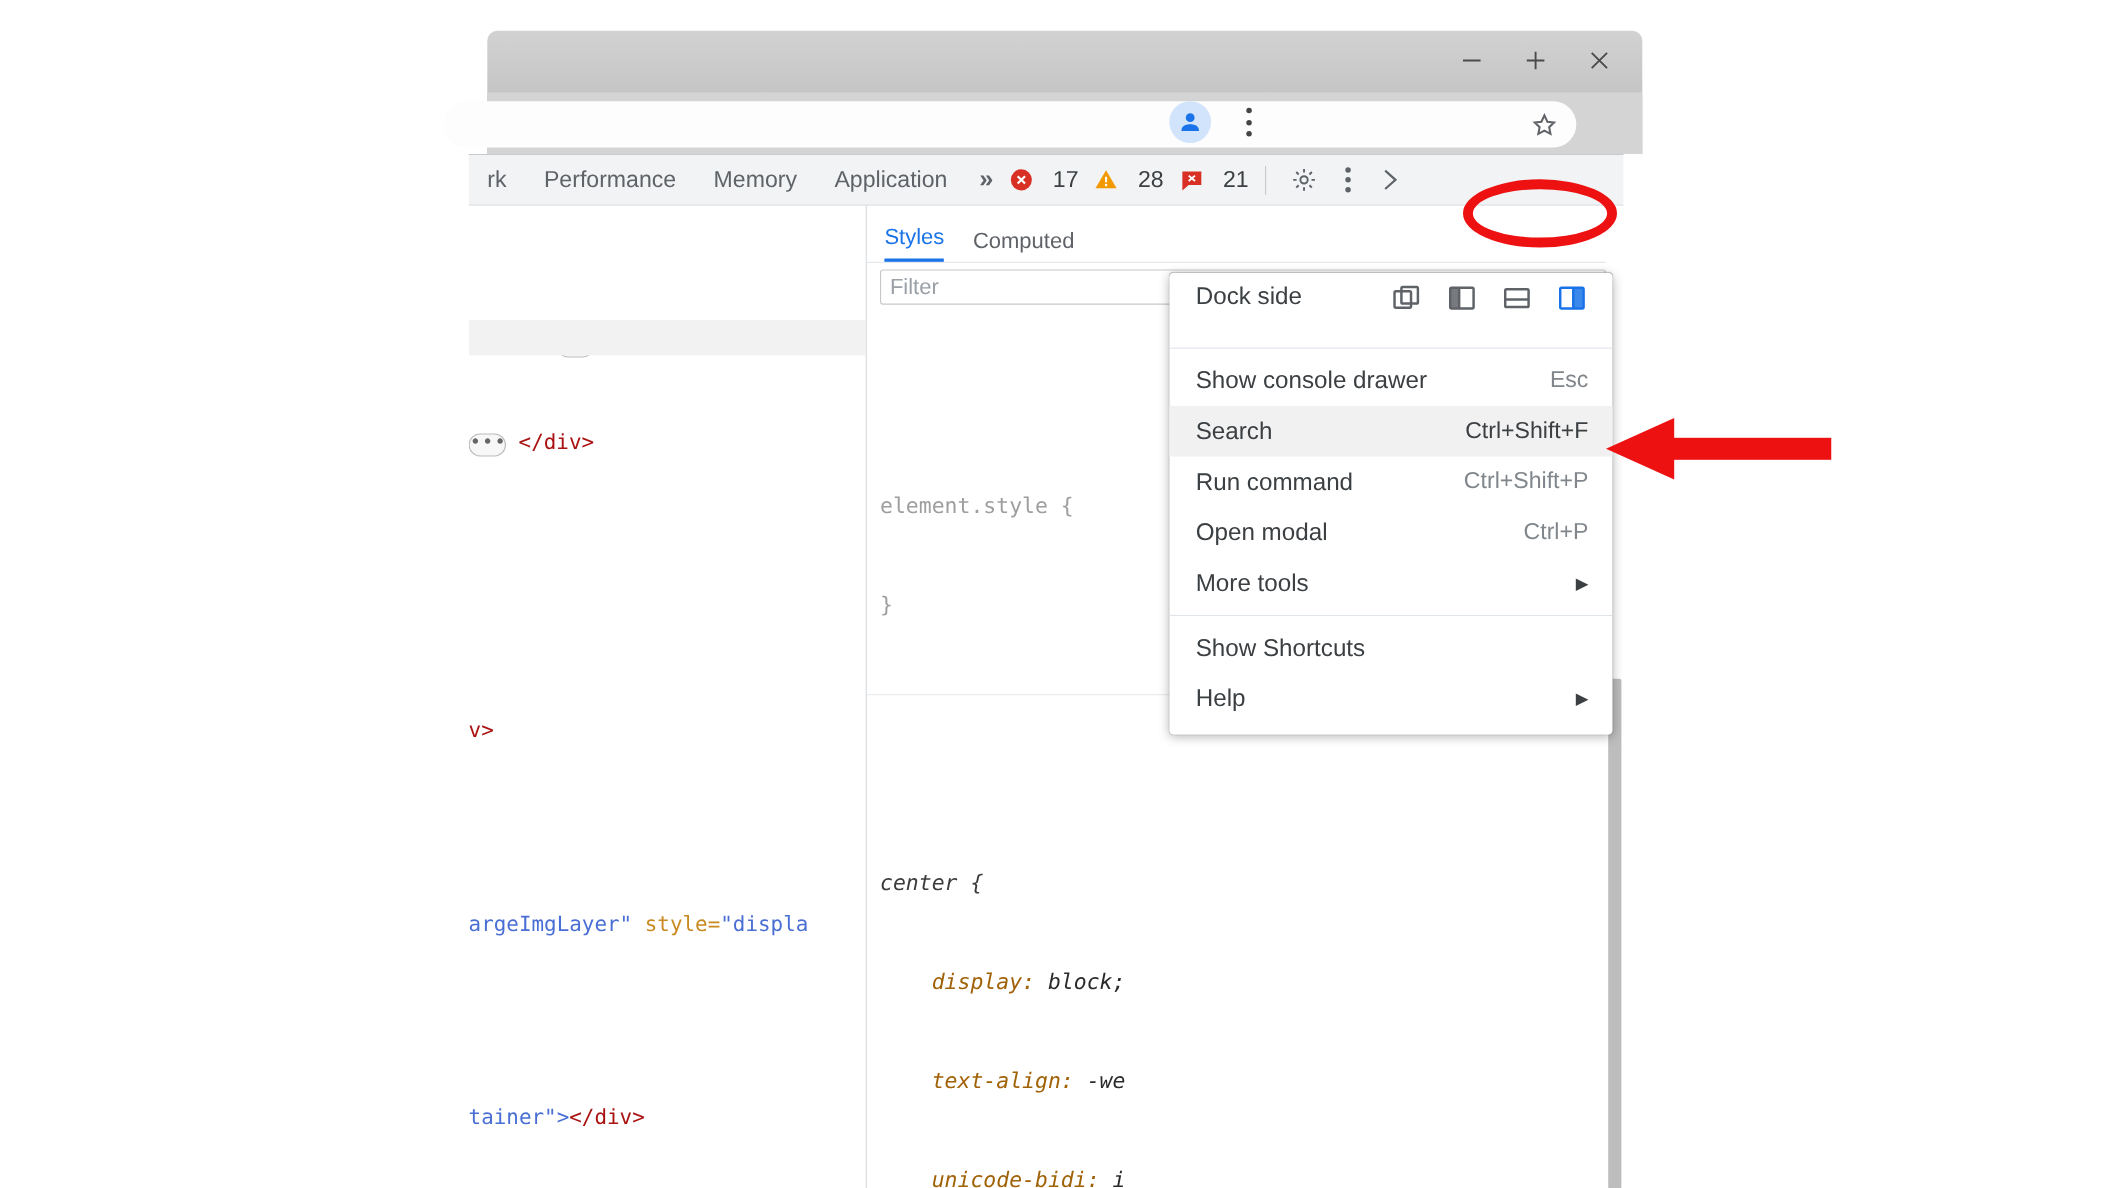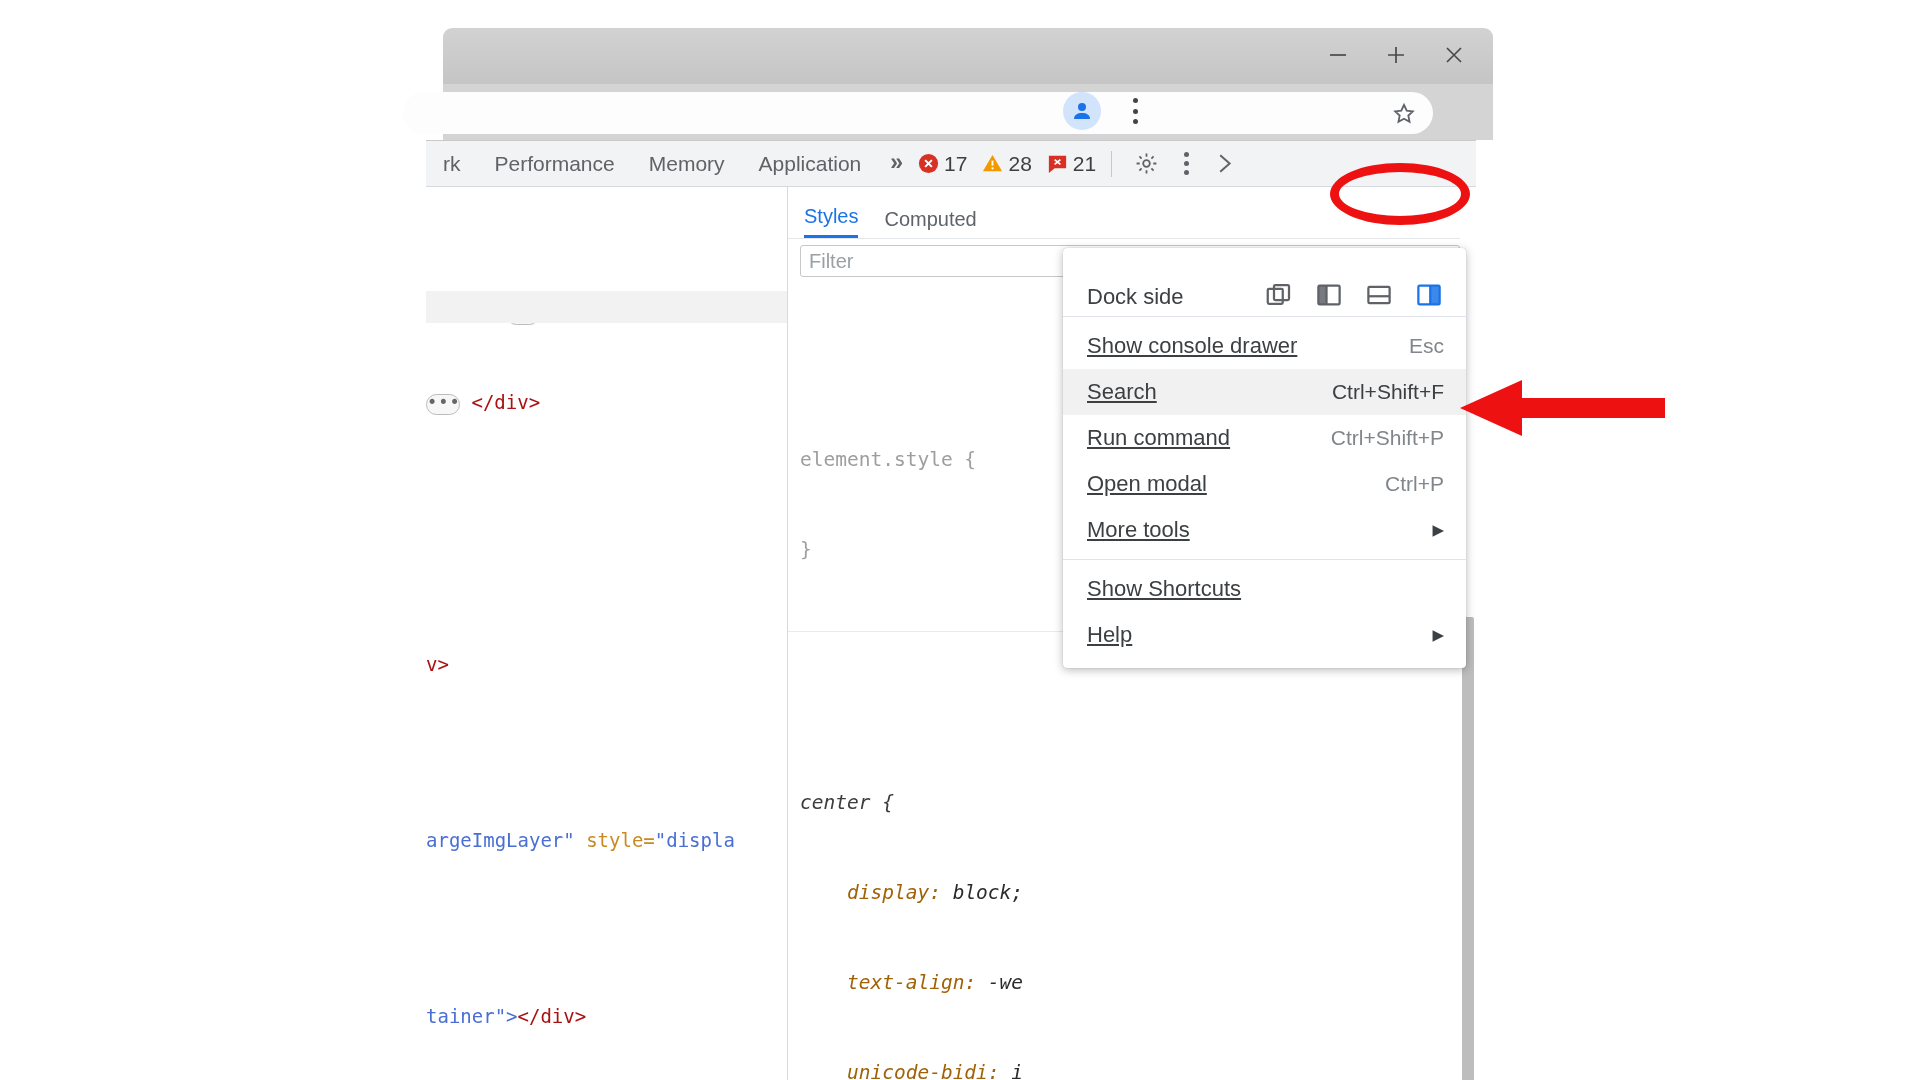--- a/index.html
+++ b/index.html
@@ -53,21 +53,21 @@
   .dt-toolbar {
     position: relative; height: 46px; background: #f1f3f4;
     border-bottom: 1px solid #d6dade;
     display: flex; align-items: center; padding-left: 0px;
   }
   .dt-tab {
     font-size: 21px; color: #5f6368; padding: 0 17px; white-space: nowrap;
   }
   .dt-more { font-size: 23px; color: #5f6368; padding: 0 10px 3px 12px; letter-spacing: -2px; font-weight: 600;}
   .dt-counts { display: flex; align-items: center; gap: 5px; margin-left: 6px; }
-  .dt-count { display: flex; gap: 4px; font-size: 21px; color: #3c4043; padding-right: 9px;}
+  .dt-count { display: flex; gap: 17px; font-size: 21px; color: #3c4043; padding-right: 9px;}
   .badge-err, .badge-warn, .badge-issue { width: 23px; height: 23px; display:flex; align-items:center; justify-content:center;}
   .dt-sep { width: 1px; height: 26px; background: #c5c9cd; margin: 0 14px 0 6px; }
   .dt-right-icons { display: flex; align-items: center; gap: 0px; }
   .dt-icon-btn { width: 40px; height: 40px; display:flex; align-items:center; justify-content:center; color:#5f6368; }
   .kebab-dt { display:flex; flex-direction:column; align-items:center; gap:4px; }
   .kebab-dt i { width:5px; height:5px; border-radius:50%; background:#5f6368; display:block; }
 
   
   .dt-body { display: flex; height: 894px; }
   .dom-panel {
@@ -114,32 +114,32 @@
   .scroll-thumb { position:absolute; right:2px; top: 430px; width:12px; height: 464px; background:#bdbdbd; border-radius:2px; }
 
   
   .ctx-menu {
     position: absolute; left: 1063px; top: 248px; width: 403px;
     background: #ffffff; border-radius: 4px;
     box-shadow: 0 2px 10px rgba(0,0,0,.28), 0 0 1px rgba(0,0,0,.3);
     padding: 8px 0 10px 0; z-index: 40;
     font-family: "Liberation Sans", sans-serif;
   }
-  .ctx-dock { display:flex; align-items:flex-end; height: 54px; padding: 0 22px 0 24px; }
+  .ctx-dock { display:flex; align-items:flex-start; height: 54px; padding: 0 22px 0 24px; }
   .ctx-dock-label { font-size: 22px; color:#3c4043; flex: 1; }
   .ctx-dock-icons { display:flex; align-items:center; gap: 20px; }
   .dock-ic { width: 30px; height: 30px; color:#5f6368; }
   .dock-ic.sel { color:#1a73e8; }
   .ctx-div { height:1px; background:#e0e4ea; margin: 6px 0; }
   .ctx-item {
     display:flex; align-items:center; height: 46px; padding: 0 22px 0 24px;
     font-size: 22px; color:#3c4043;
   }
   .ctx-item.hover { background:#f1f1f1; }
-  .ctx-label { flex:1; white-space:nowrap;text-decoration:underline; }
+  .ctx-label { flex:1; white-space:nowrap; }
   .ctx-short { color:#80868b; font-size: 21px; white-space:nowrap; }
   .ctx-item.hover .ctx-short { color:#3c4043;margin-left:18px; }
   .ctx-arrow { color:#3c4043; font-size: 15px; margin-left: 12px; }
 
   
   .anno-ellipse {
     position:absolute; left: 1330px; top: 163px; width: 140px; height: 62px;
     border: 9px solid #ee1111; border-radius: 50%; z-index: 60; pointer-events:none;
   }
   .anno-arrow { position:absolute; left: 1430px; top: 370px; width: 235px; height: 82px; z-index: 60; }

